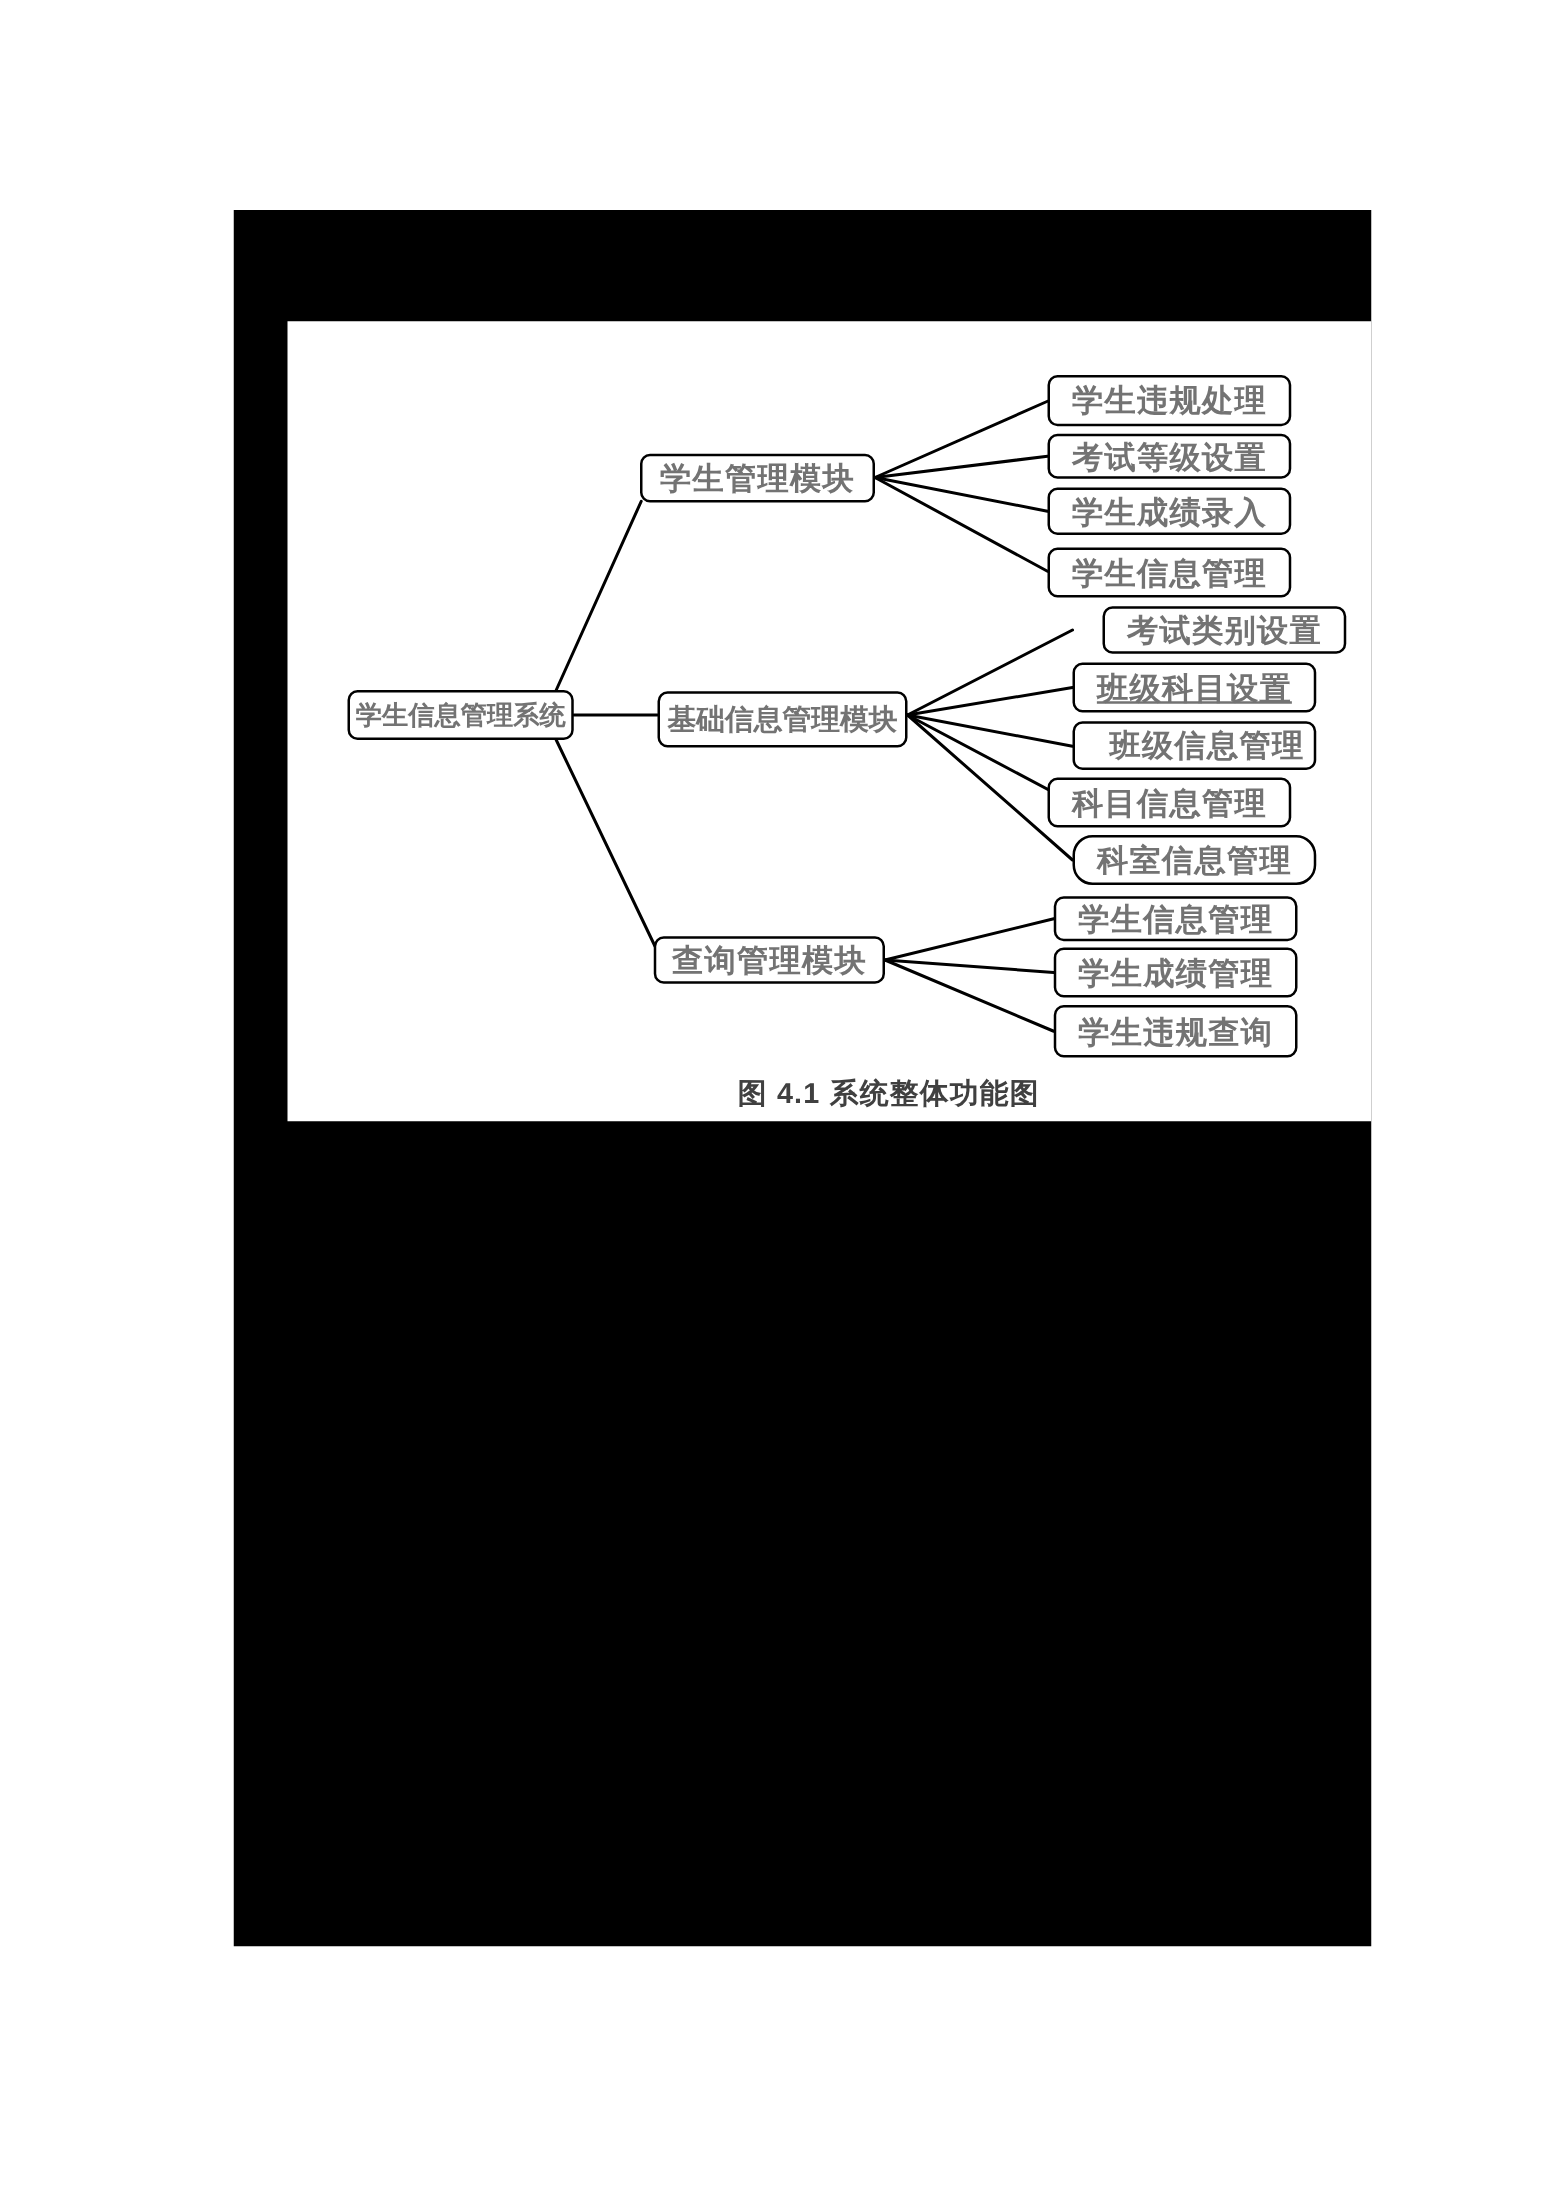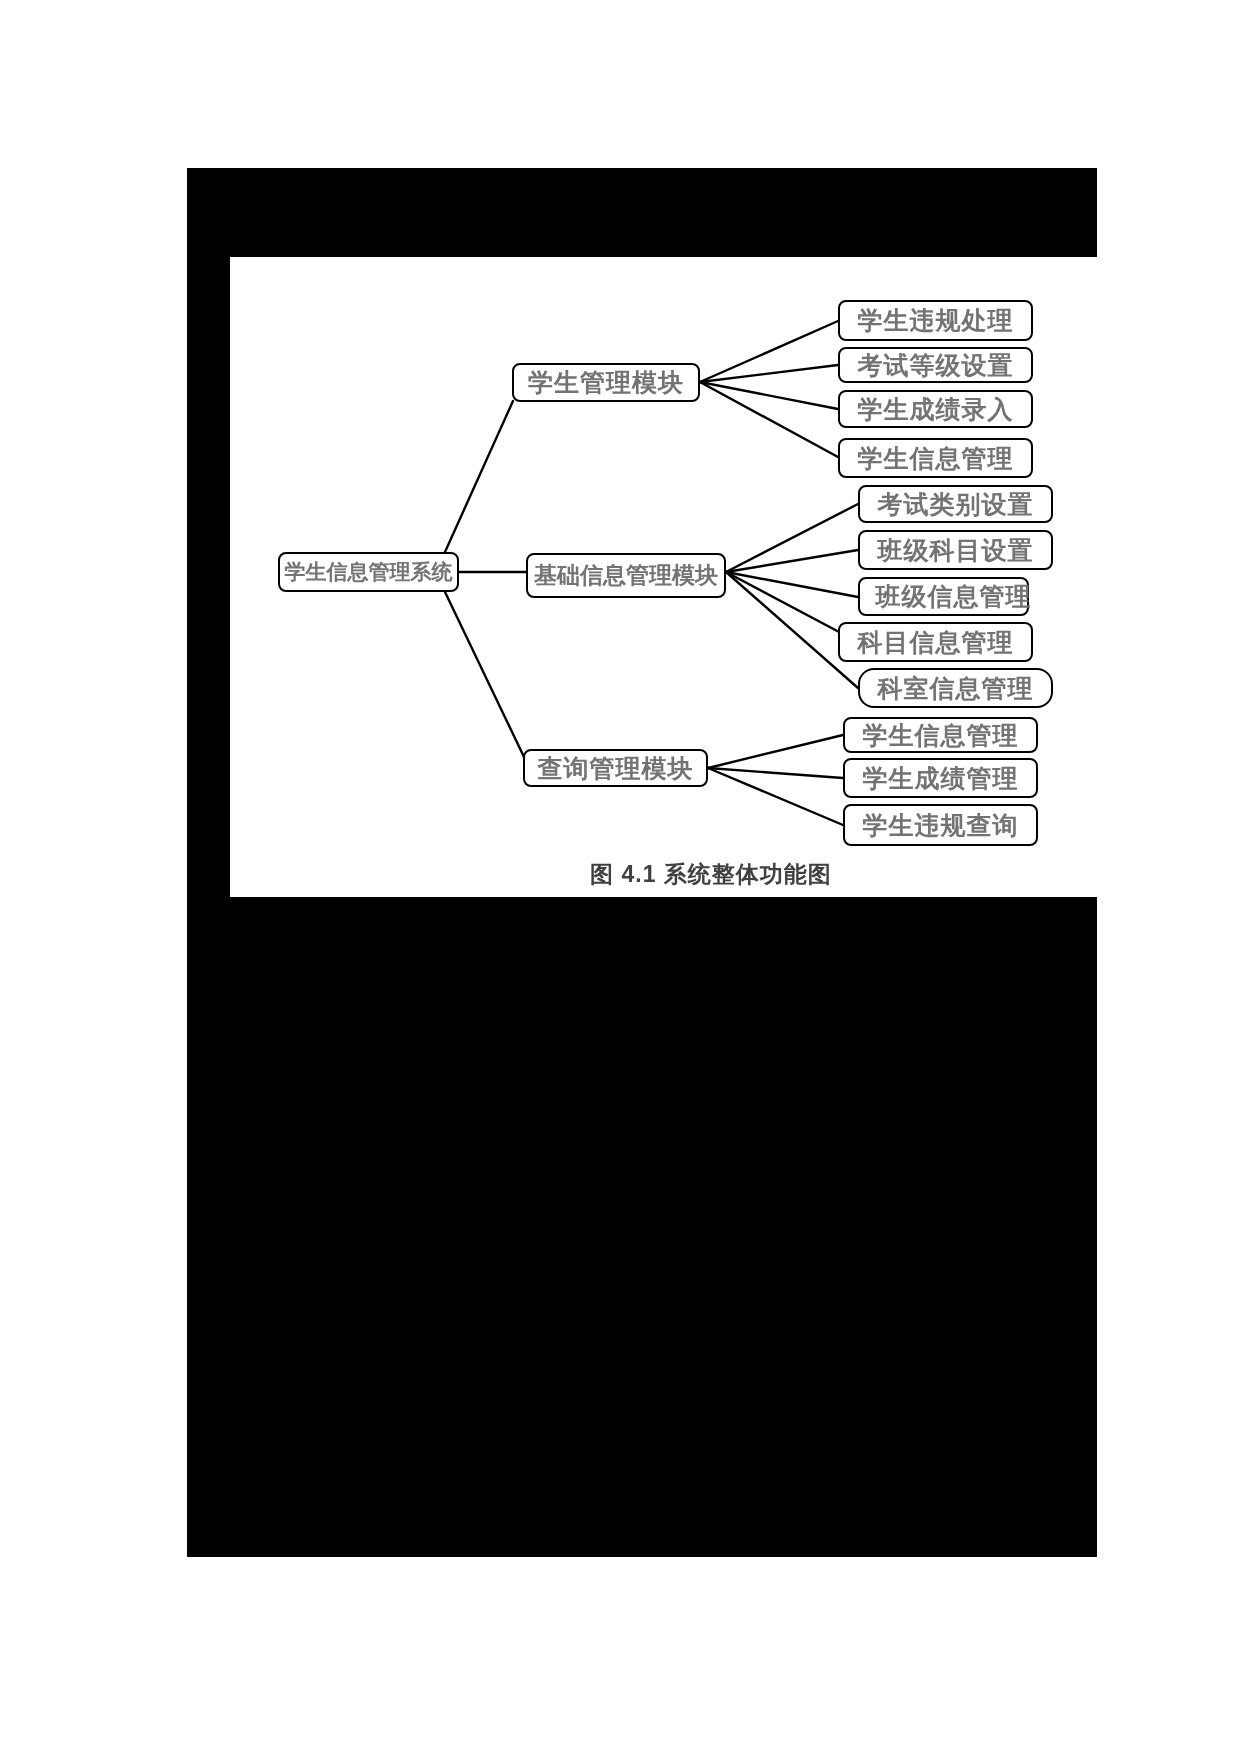--- a/index.html
+++ b/index.html
@@ -108,23 +108,23 @@
 
     <div class="node fs-mid" style="left:296px; top:296px; width:200px; height:45px;">基础信息管理模块</div>
 
     <div class="node" style="left:293px; top:492px; width:185px; height:38px;">查询管理模块</div>
 
     <div class="node" style="left:608px; top:43px;  width:195px; height:41px;">学生违规处理</div>
     <div class="node" style="left:608px; top:90px;  width:195px; height:36px;">考试等级设置</div>
     <div class="node" style="left:608px; top:133px; width:195px; height:38px;">学生成绩录入</div>
     <div class="node" style="left:608px; top:181px; width:195px; height:40px;">学生信息管理</div>
 
-    <div class="node" style="left:628px; top:228px; width:195px; height:38px;">考试类别设置</div>
-    <div class="node" style="left:628px; top:273px; width:195px; height:40px;">班级科目设置</div>
-    <div class="node" style="left:628px; top:320px; width:171px; height:39px;padding-left:20px;">班级信息管理</div>
+    <div class="node" style="left:652px; top:228px; width:195px; height:38px;">考试类别设置</div>
+    <div class="node" style="left:628px; top:273px; width:195px; height:40px;text-decoration:underline;">班级科目设置</div>
+    <div class="node" style="left:628px; top:320px; width:195px; height:39px;padding-left:20px;">班级信息管理</div>
     <div class="node" style="left:608px; top:365px; width:195px; height:40px;">科目信息管理</div>
     <div class="node" style="left:628px; top:411px; width:195px; height:40px;border-radius:16px;">科室信息管理</div>
 
     <div class="node" style="left:613px; top:460px; width:195px; height:36px;">学生信息管理</div>
     <div class="node" style="left:613px; top:501px; width:195px; height:40px;">学生成绩管理</div>
     <div class="node" style="left:613px; top:547px; width:195px; height:42px;">学生违规查询</div>
 
     <div class="caption">图 4.1  系统整体功能图</div>
 
   </div>

